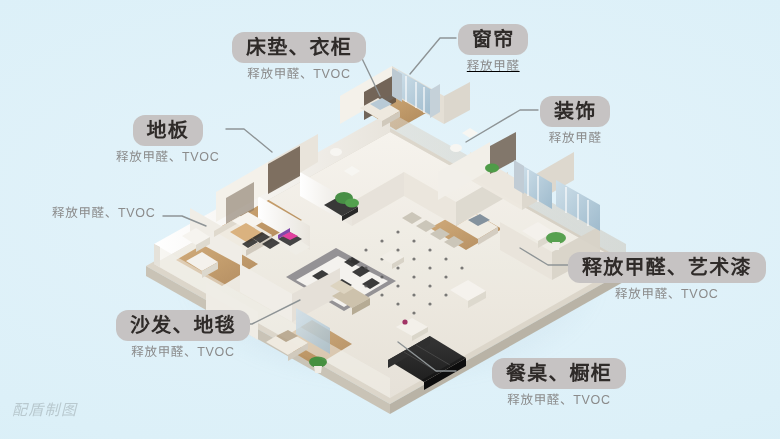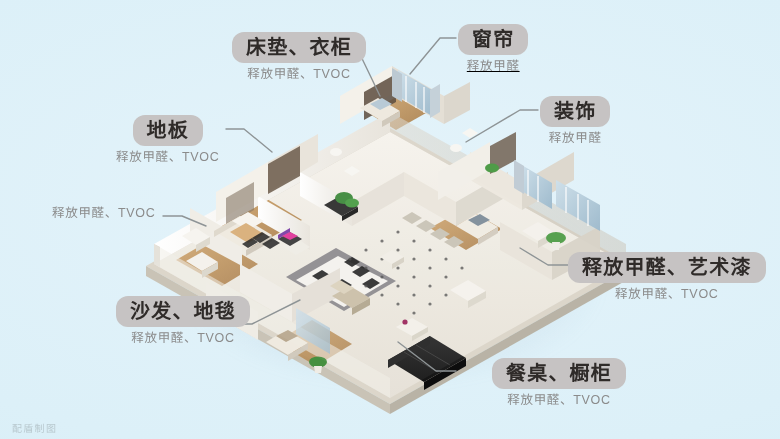--- a/index.html
+++ b/index.html
@@ -37,22 +37,22 @@
     margin-top:5px;
     color:#8b8b8b;
     font-size:12.5px;
     letter-spacing:.7px;
     line-height:1;
   }
   .label.c .pill,.label.c .sub{text-align:center;}
   .label.c{text-align:center;}
 
   .watermark{
-    position:absolute;left:12px;top:420px;
-    color:#b9c9cf;font-size:10px;letter-spacing:1.3px;
+    position:absolute;left:12px;top:398px;
+    color:#b9c9cf;font-size:15px;letter-spacing:1.3px;font-style:italic;
   }
 
   
   #plan{
     position:absolute;left:0;top:0;width:780px;height:439px;
   }
   .shadow{
     position:absolute;left:118px;top:148px;width:548px;height:270px;
     background:radial-gradient(50% 50% at 50% 50%, rgba(120,160,180,.30) 0%, rgba(140,175,195,.10) 58%, rgba(255,255,255,0) 78%);
     filter:blur(6px);
@@ -383,21 +383,21 @@
 
   <div class="label c" style="left:52px;top:202px;">
     <span class="sub">释放甲醛、TVOC</span>
   </div>
 
   <div class="label c" style="left:568px;top:252px;">
     <span class="pill">释放甲醛、艺术漆</span>
     <span class="sub">释放甲醛、TVOC</span>
   </div>
 
-  <div class="label c" style="left:116px;top:296px;">
+  <div class="label c" style="left:116px;top:310px;">
     <span class="pill">沙发、地毯</span>
     <span class="sub">释放甲醛、TVOC</span>
   </div>
 
   <div class="label c" style="left:456px;top:358px;margin-left:36px;">
     <span class="pill">餐桌、橱柜</span>
     <span class="sub">释放甲醛、TVOC</span>
   </div>
 
   <div class="watermark">配盾制图</div>

